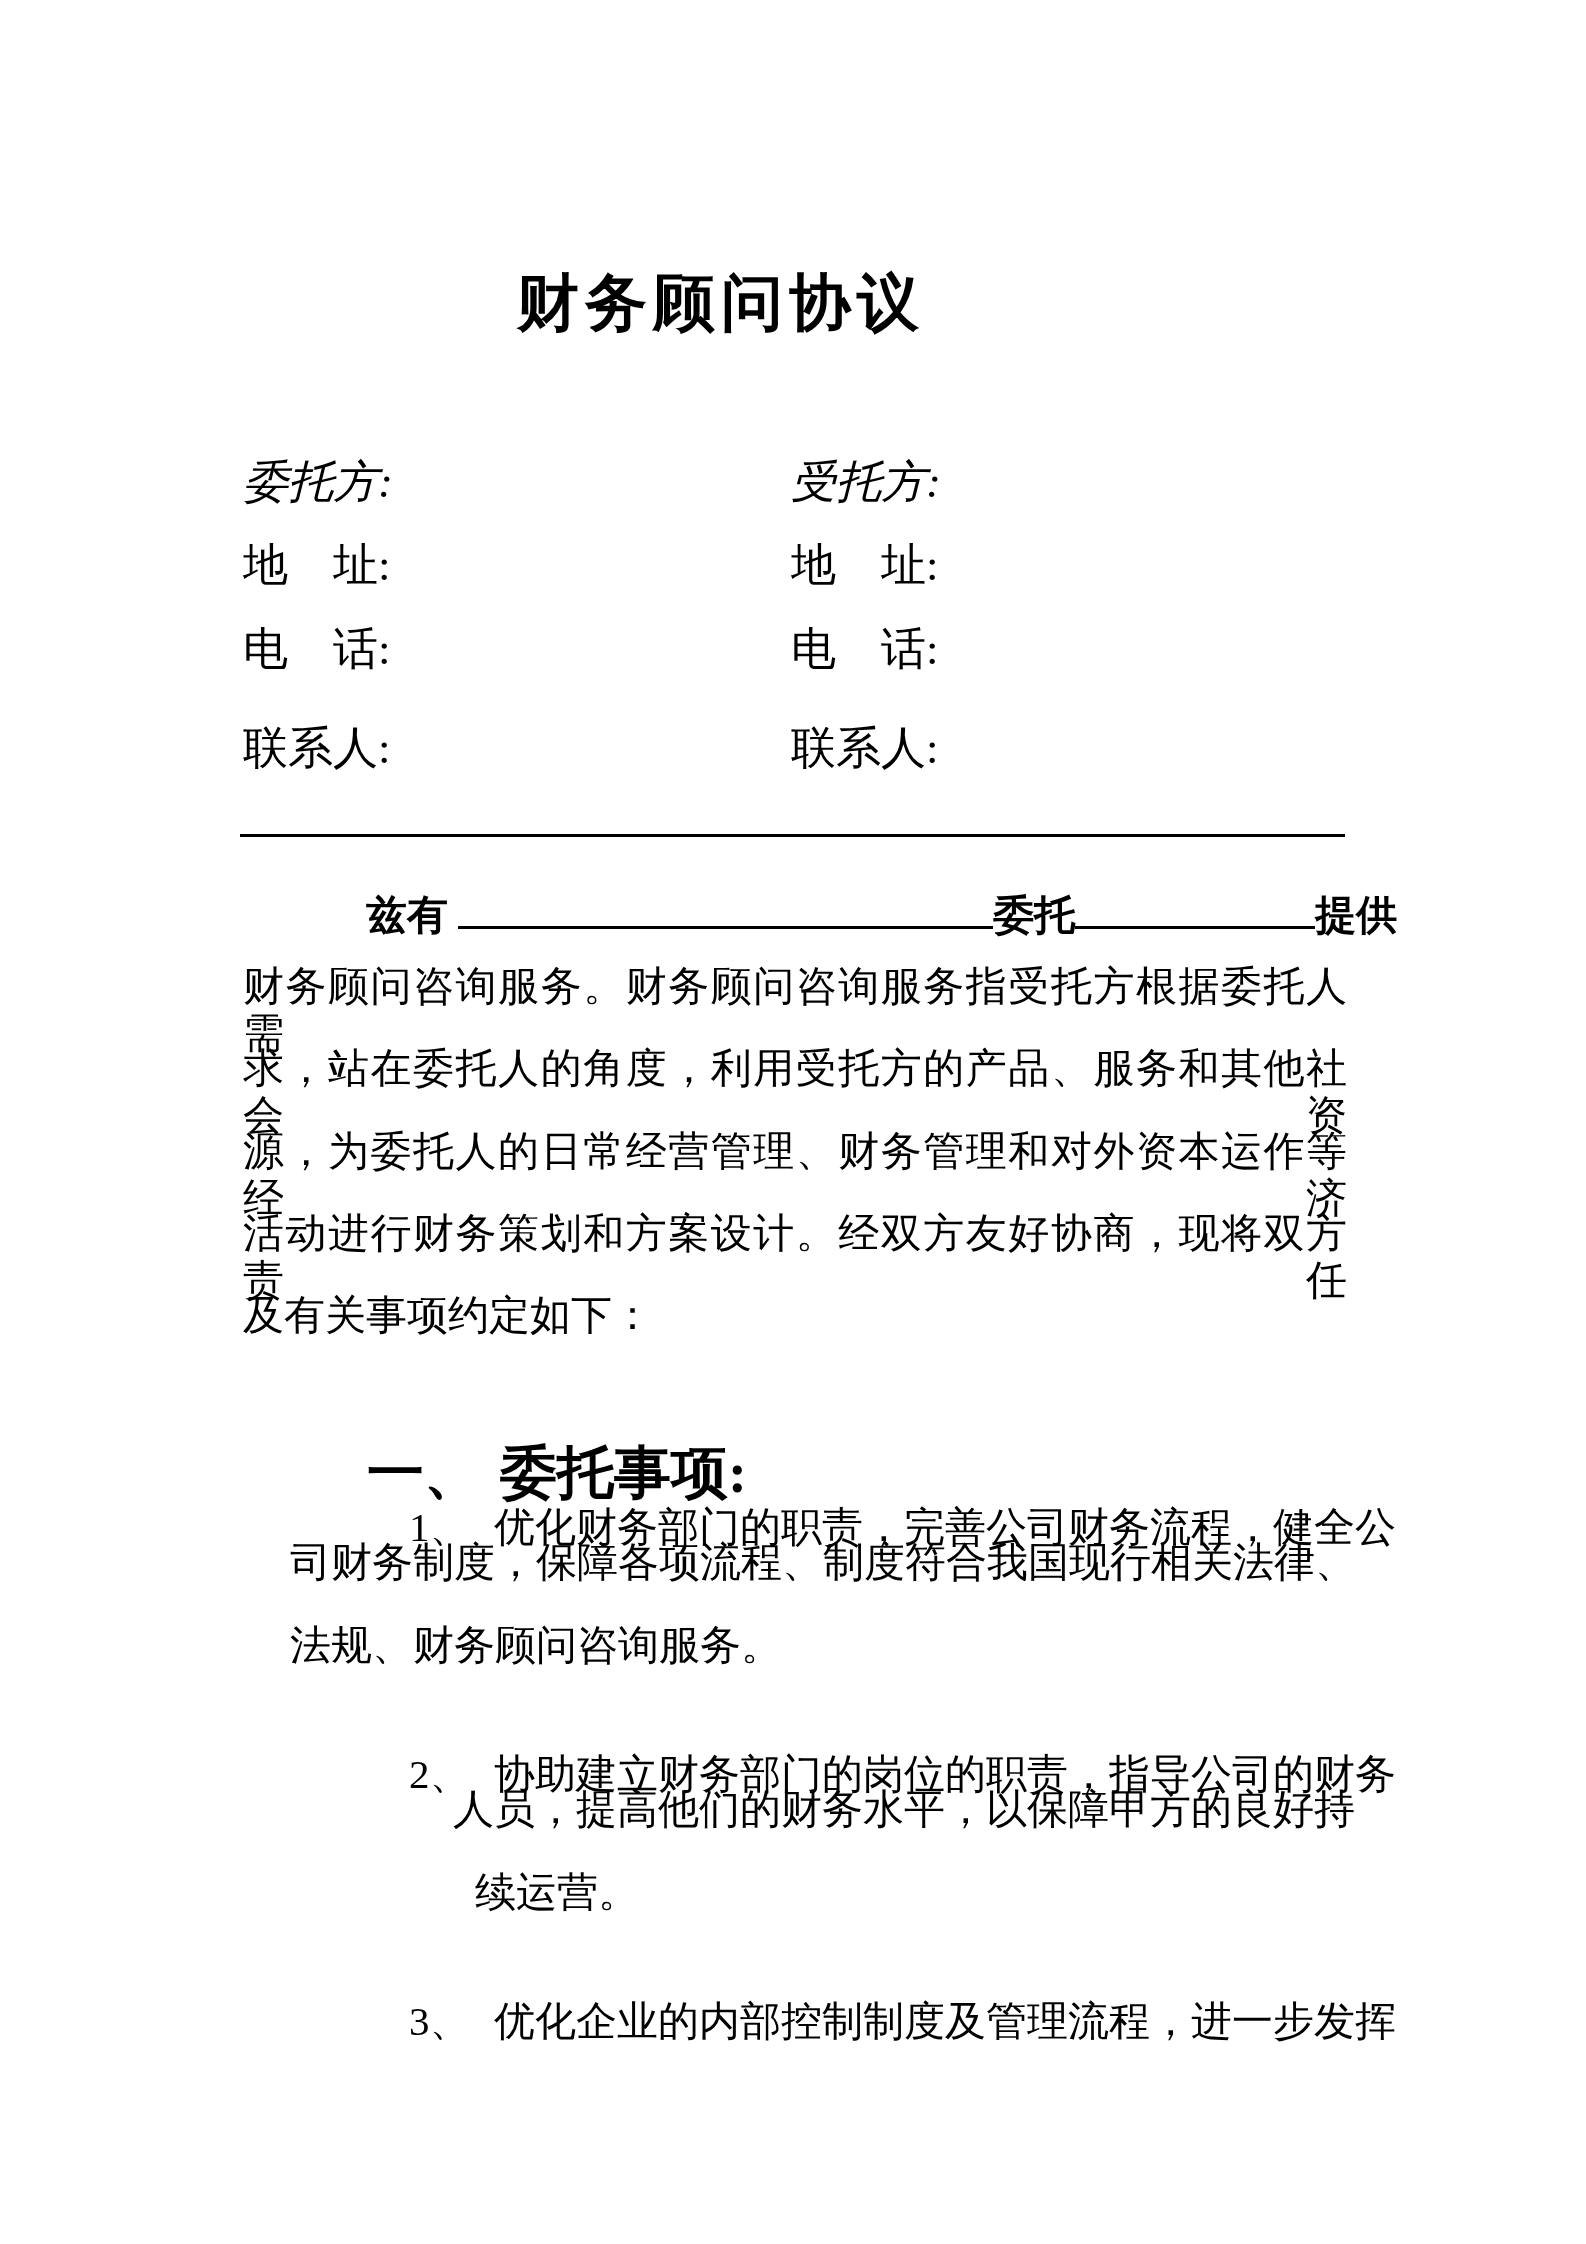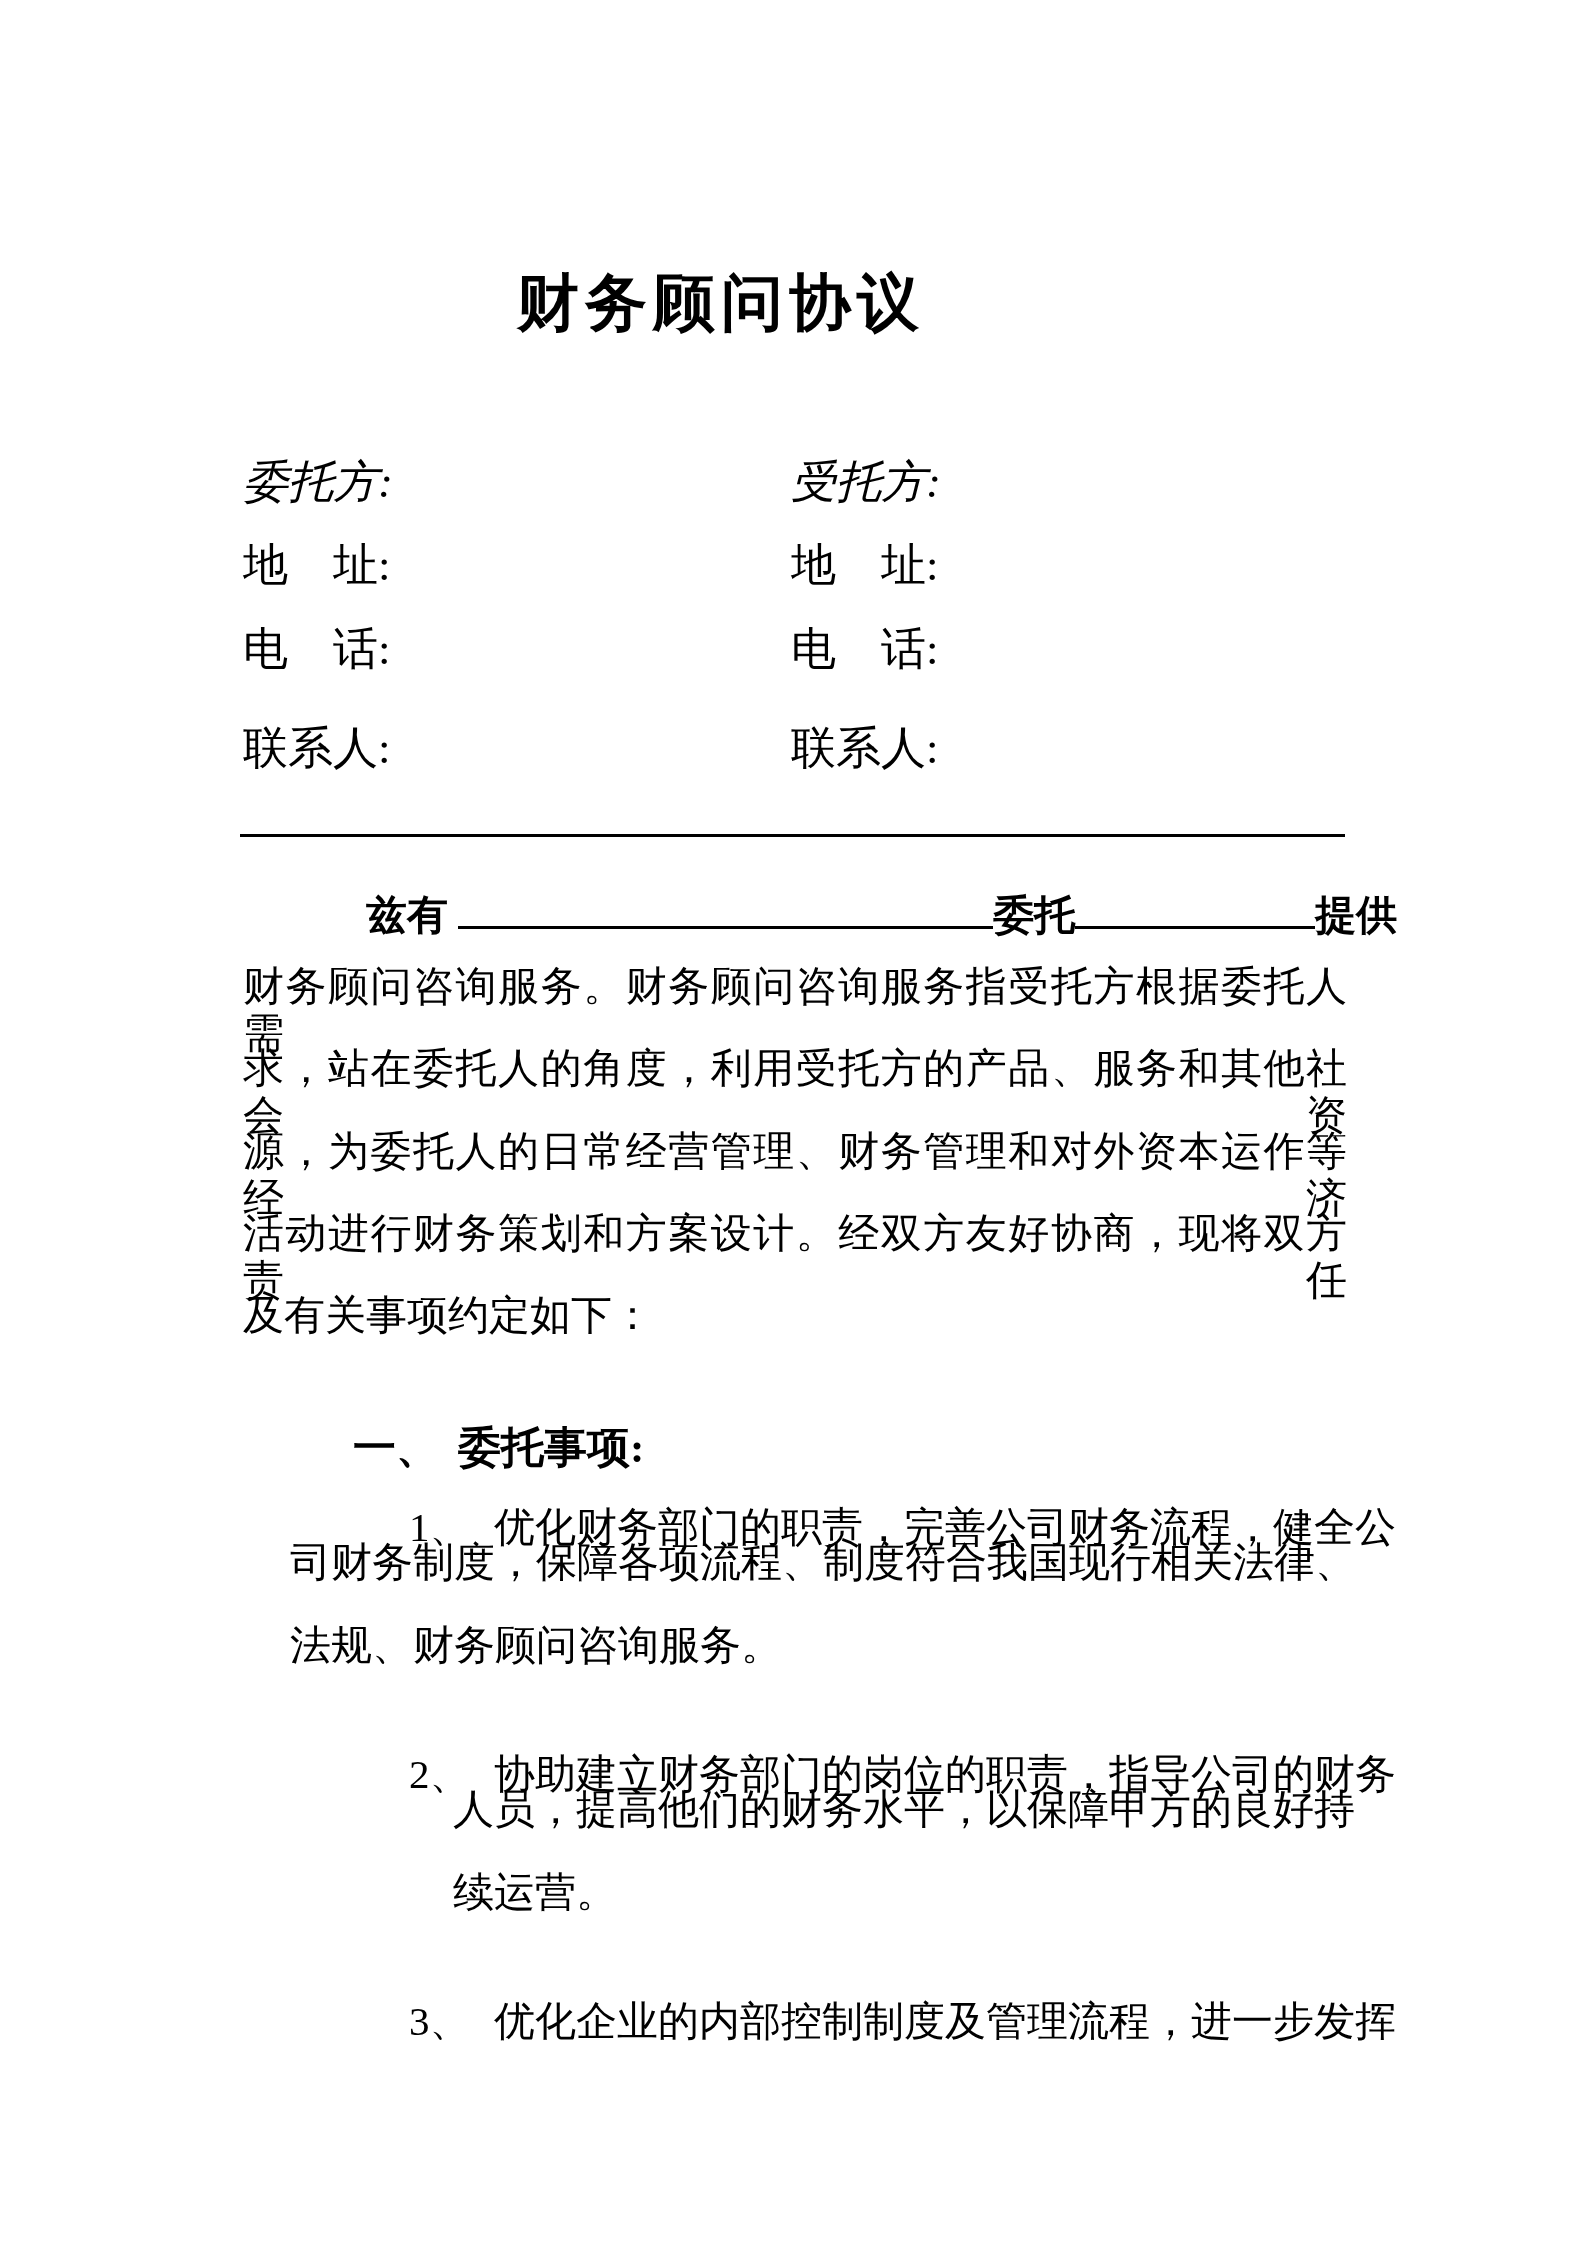--- a/index.html
+++ b/index.html
@@ -65,42 +65,42 @@
   }
   .intro-line { left: 325px; }
   .blank {
     display: inline-block;
     border-bottom: 3px solid #000000;
     height: 38px;
     vertical-align: baseline;
   }
   .blank1 { width: 535px; }
   .blank2 { width: 240px; }
-  .heading-line { left: 310px; font-weight: bold; font-size: 43px; }
+  .heading-line { left: 310px; font-weight: bold; font-size: 57px; }
   .heading-text { margin-left: 19px; }
   .item-line { left: 368px; }
   .item-num {
     display: inline-block;
     width: 85px;
   }
   .cont-1 { left: 290px; }
   .cont-2 { left: 453px; }
   .l-intro { top: 841px; font-weight: bold; }
   .l-p2 { top: 963px; }
   .l-p3 { top: 1045px; }
   .l-p4 { top: 1128px; }
   .l-p5 { top: 1210px; }
   .l-p6 { top: 1292px; left: 243px; }
   .l-head { top: 1374px; }
   .l-i1a { top: 1457px; }
   .l-i1b { top: 1539px; }
   .l-i1c { top: 1622px; }
   .l-i2a { top: 1704px; }
   .l-i2b { top: 1786px; }
-  .l-i2c { top: 1869px; }
+  .l-i2c { top: 1869px; margin-left: 22px; }
   .l-i3a { top: 1951px; }
 </style>
 </head>
 <body>
 
 <div class="page">
 
   <h1 class="title">财务顾问协议</h1>
 
   <div class="form-label col-left row1">委托方:</div>

